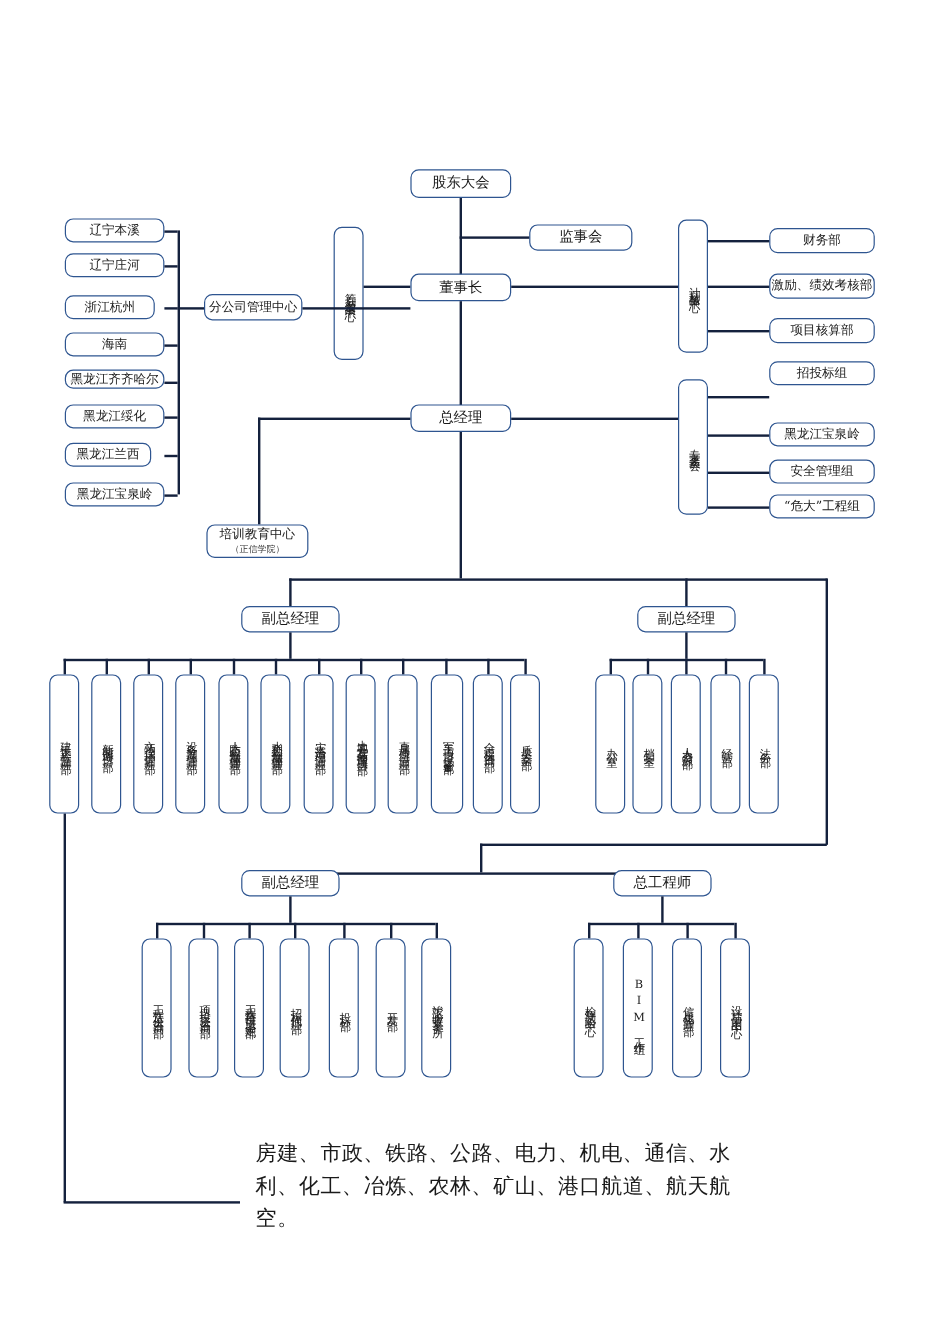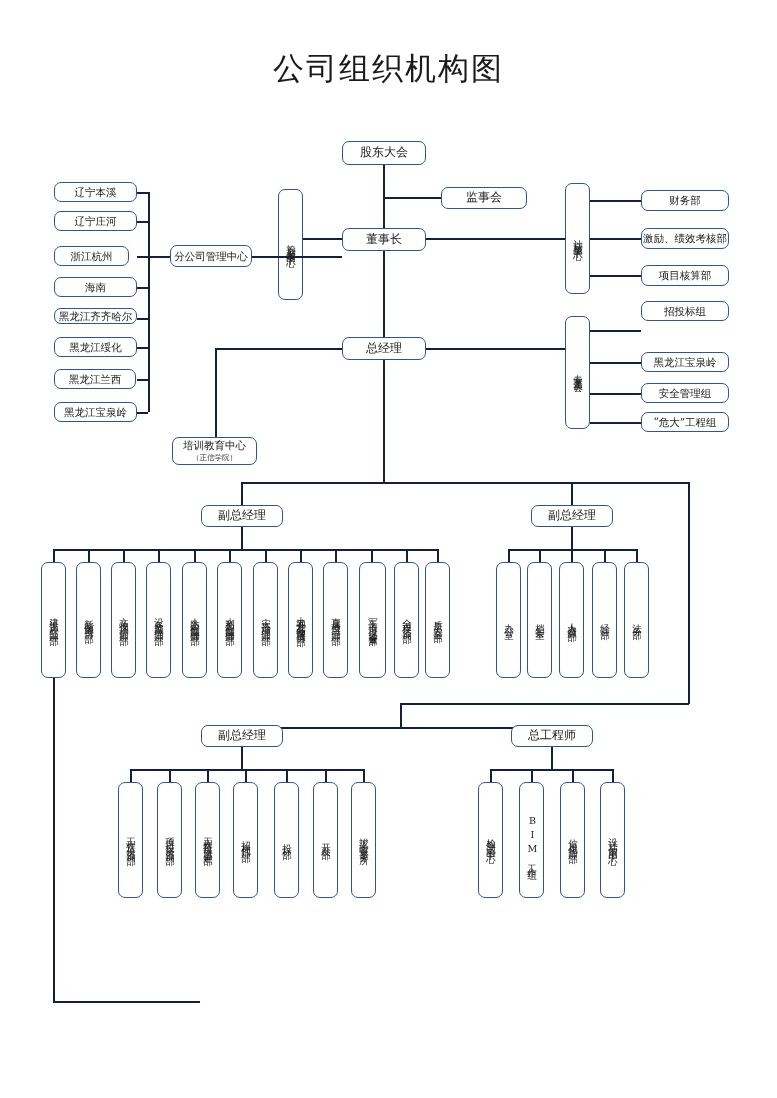--- a/index.html
+++ b/index.html
@@ -79,21 +79,20 @@
     line-height:1.55;
     color:#1a1a1a;
     letter-spacing:0.5px;
   }
 </style>
 </head>
 <body>
 
 <div id="page">
 
-  <div id="chart-title">公司组织机构图</div>
 
   <div class="node h big" style="left:342px;top:141px;width:84px;height:24px;">股东大会</div>
 
   <div class="ln lnv" style="left:383px;top:165px;height:70px;"></div>
 
   <div class="node h big" style="left:441px;top:187px;width:86px;height:22px;">监事会</div>
   <div class="ln lnh" style="left:383px;top:197px;width:58px;"></div>
 
   <div class="node v" style="left:278px;top:189px;width:25px;height:111px;">筹划与发展中心</div>
   <div class="ln lnh" style="left:303px;top:238px;width:39px;"></div>
@@ -143,21 +142,21 @@
 
   <div class="node h" style="left:54px;top:277px;width:83px;height:20px;">海南</div>
   <div class="ln lnh" style="left:137px;top:287px;width:11px;"></div>
 
   <div class="node h" style="left:54px;top:308px;width:83px;height:16px;">黑龙江齐齐哈尔</div>
   <div class="ln lnh" style="left:137px;top:318px;width:11px;"></div>
 
   <div class="node h" style="left:54px;top:337px;width:83px;height:20px;">黑龙江绥化</div>
   <div class="ln lnh" style="left:137px;top:347px;width:11px;"></div>
 
-  <div class="node h" style="left:54px;top:369px;width:82px;height:20px;">黑龙江兰西</div>
+  <div class="node h" style="left:54px;top:369px;width:72px;height:20px;">黑龙江兰西</div>
   <div class="ln lnh" style="left:137px;top:379px;width:11px;"></div>
 
   <div class="node h" style="left:54px;top:402px;width:83px;height:20px;">黑龙江宝泉岭</div>
   <div class="ln lnh" style="left:137px;top:412px;width:11px;"></div>
 
   <div class="ln lnh" style="left:215px;top:348px;width:127px;"></div>
   <div class="ln lnv" style="left:215px;top:348px;height:89px;"></div>
   <div class="node h" style="left:172px;top:437px;width:85px;height:28px;flex-direction:column;font-family:Liberation Serif, serif;">
     <span>培训教育中心</span>
     <span class="sub">（正信学院）</span>
@@ -277,14 +276,15 @@
 
   <div class="ln lnv" style="left:572px;top:769px;height:13px;"></div>
   <div class="node v tall" style="left:560px;top:782px;width:25px;height:116px;">信息化管理部</div>
 
   <div class="ln lnv" style="left:612px;top:769px;height:13px;"></div>
   <div class="node v tall" style="left:600px;top:782px;width:25px;height:116px;">设计与审图中心</div>
 
   <div class="ln lnv" style="left:53px;top:678px;height:324px;"></div>
   <div class="ln lnh" style="left:53px;top:1001px;width:147px;"></div>
 
+  <div id="scope-text">房建、市政、铁路、公路、电力、机电、通信、水利、化工、冶炼、农林、矿山、港口航道、航天航空。</div>
 
 </div>
 
 </body></html>

